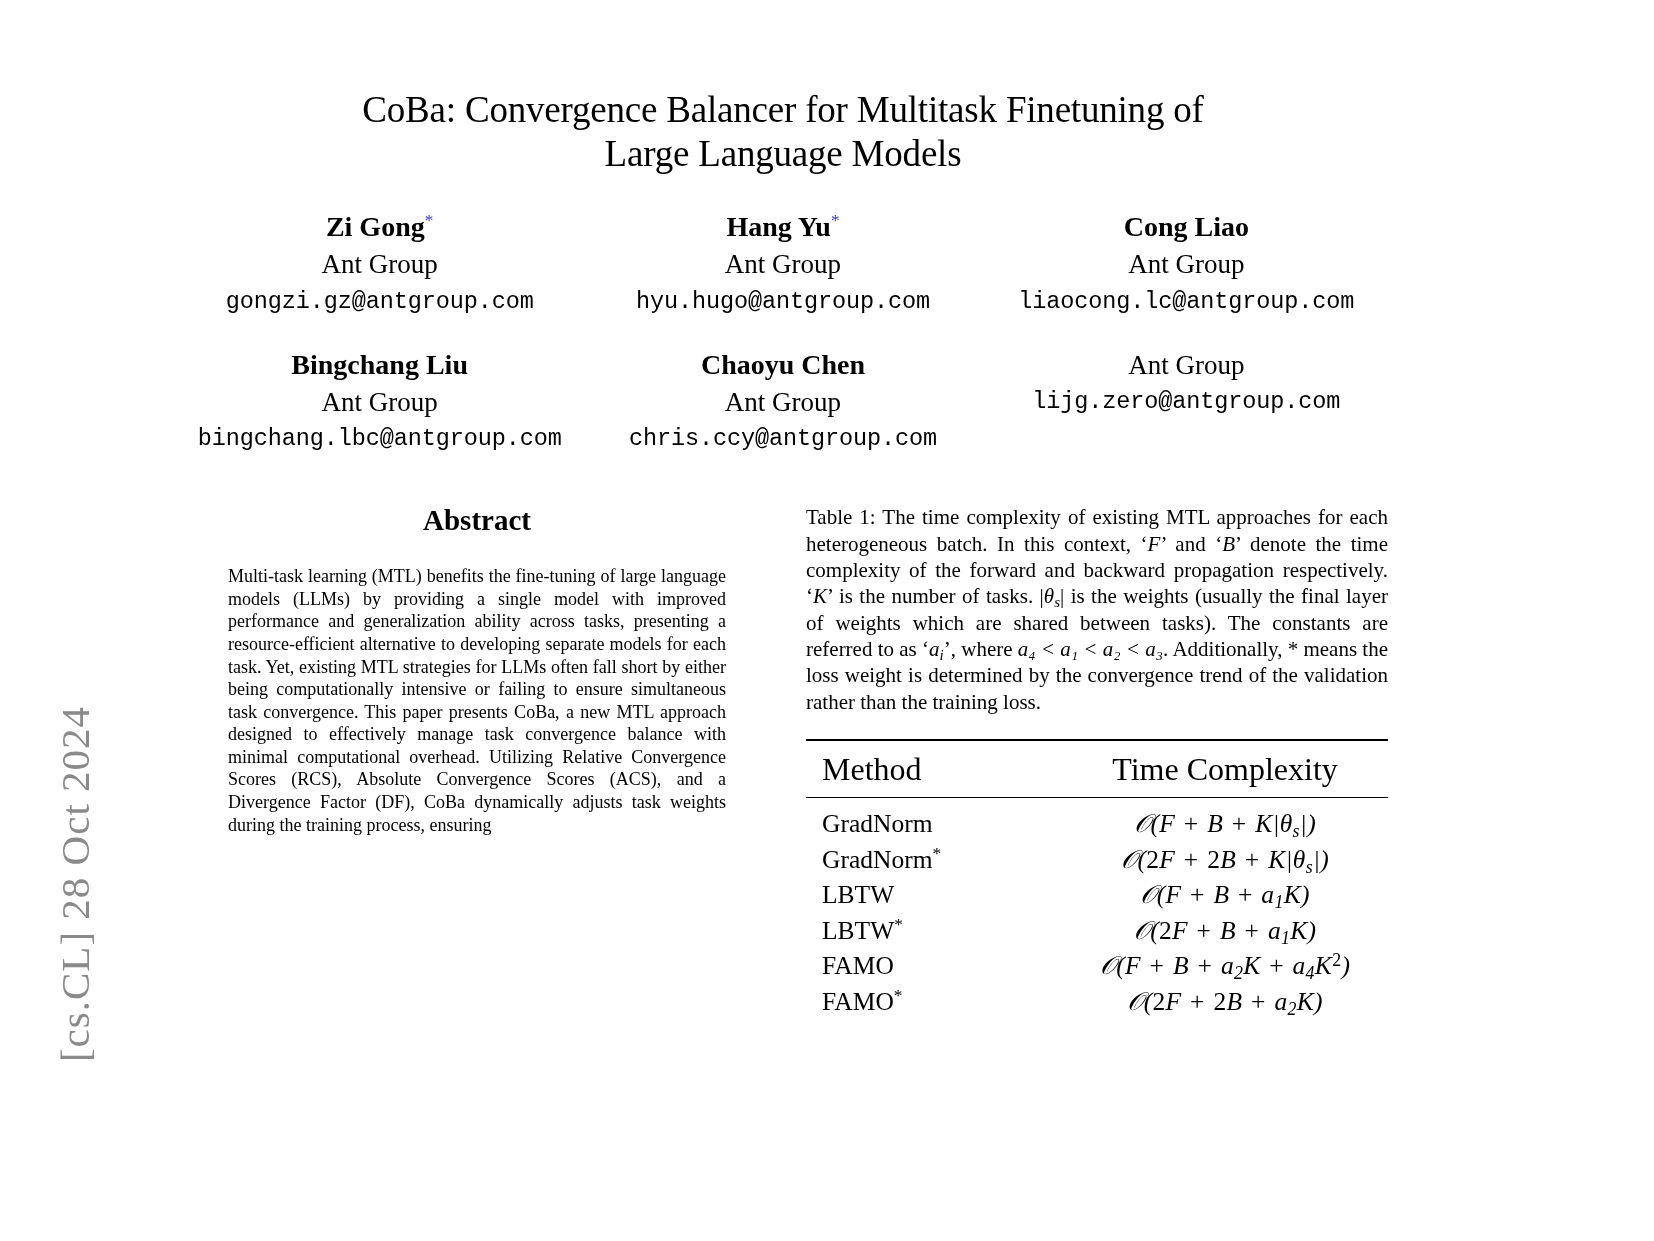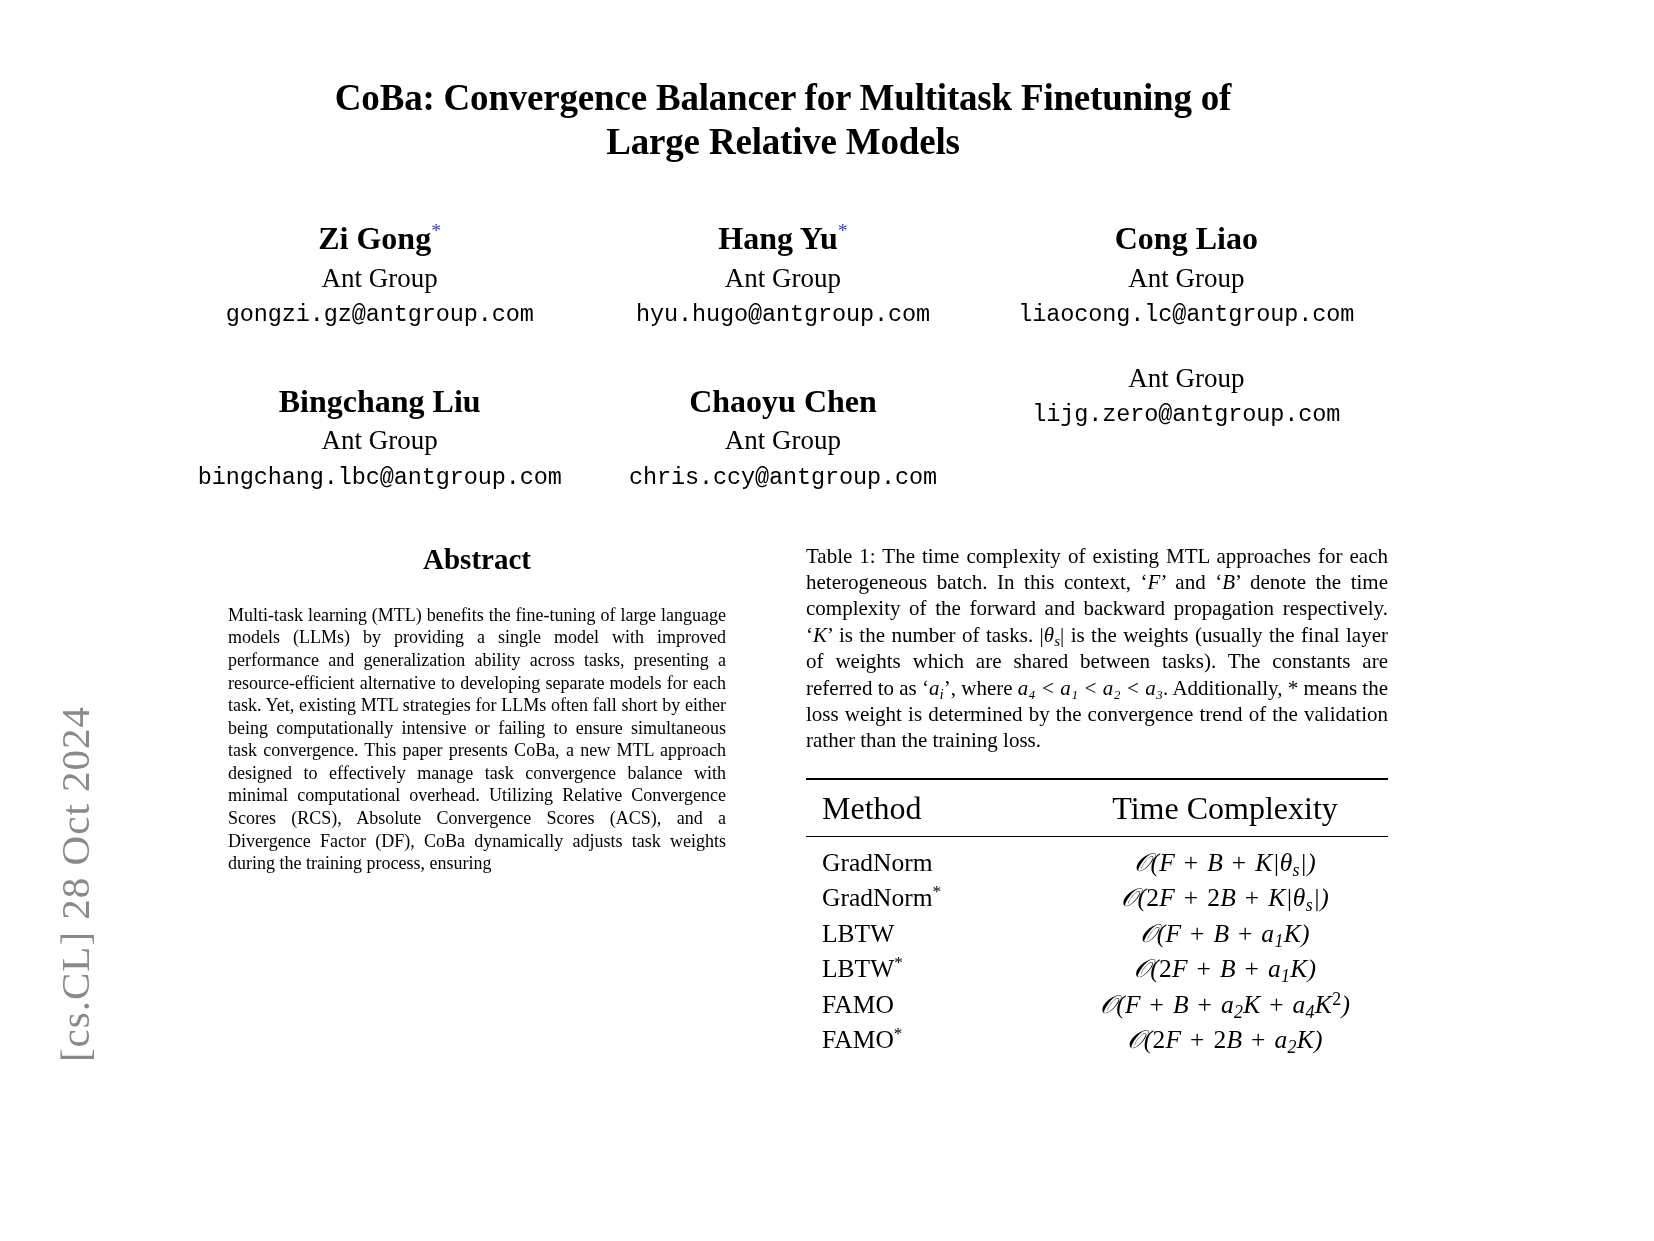--- a/index.html
+++ b/index.html
@@ -36,47 +36,46 @@
   #page {
     position: absolute;
     left: 178px;
     top: 0;
     width: 1210px;
     height: 1241px;
   }
 
   
   #title {
-    margin: 0;
+    margin: 12px;
     padding-top: 76px;
     font-size: 37px;
-    font-weight: bold;
+    font-weight: normal;
     line-height: 1.18;
     text-align: center;
     letter-spacing: -0.2px;
   }
   #title .t-line { display: block; }
 
   
   .author-row {
     display: flex;
     width: 100%;
   }
   #author-row-1 { margin-top: 34px; }
   #author-row-2 { margin-top: 28px; }
   .author-cell {
     flex: 1 1 0;
     text-align: center;
   }
   .author-name {
-    font-size: 32px;
+    font-size: 28px;
     font-weight: bold;
     line-height: 1.32;
     white-space: nowrap;
-    margin-top: 20px;
   }
   .author-name sup {
     font-size: 0.62em;
     vertical-align: super;
     line-height: 0;
     color: #3b3bc4;
     font-weight: normal;
   }
   .author-affil {
     font-size: 27px;
@@ -190,21 +189,21 @@
 </style>
 </head>
 <body>
 
 <div id="arxiv-stamp">[cs.CL]  28 Oct 2024</div>
 
 <div id="page">
 
   <h1 id="title">
     <span class="t-line">CoBa: Convergence Balancer for Multitask Finetuning of</span>
-    <span class="t-line">Large Relative Models</span>
+    <span class="t-line">Large Language Models</span>
   </h1>
 
   <div class="author-row" id="author-row-1">
     <div class="author-cell">
       <div class="author-name"><span>Zi Gong</span><sup>*</sup></div>
       <div class="author-affil">Ant Group</div>
       <div class="author-email">gongzi.gz@antgroup.com</div>
     </div>
     <div class="author-cell">
       <div class="author-name"><span>Hang Yu</span><sup>*</sup></div>

